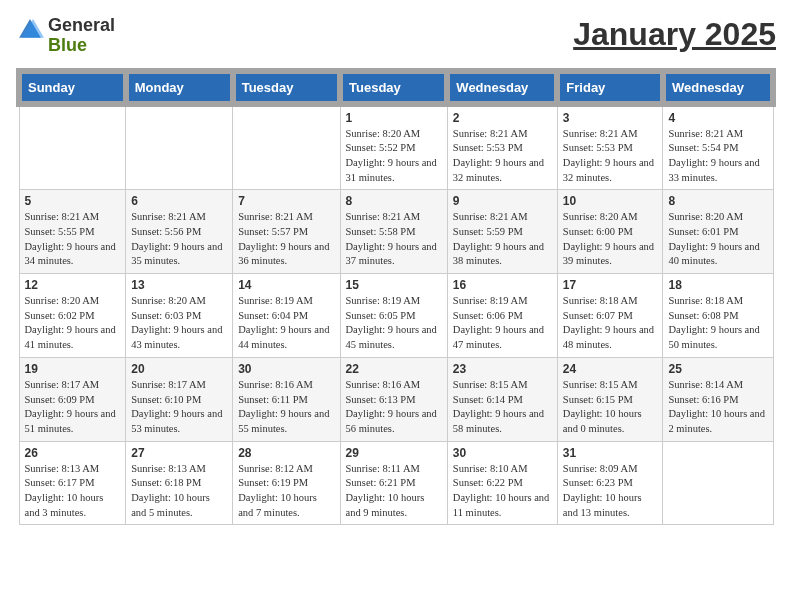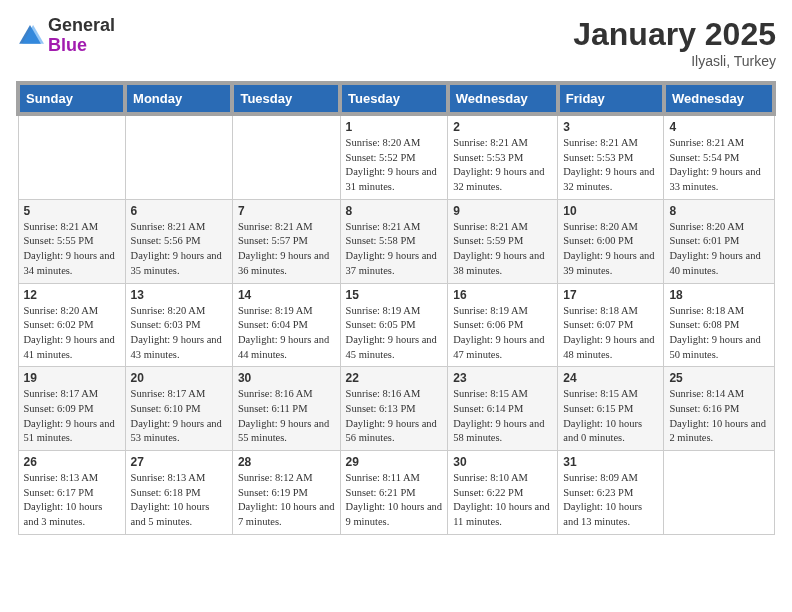--- a/index.html
+++ b/index.html
@@ -11,59 +11,59 @@
       padding: 16px;
     }
     .header {
       display: flex;
       justify-content: space-between;
       align-items: flex-start;
       margin-bottom: 12px;
     }
     .logo {
       display: flex;
-      align-items: center;
       gap: 4px;
     }
     .logo-text {
       font-size: 18px;
       font-weight: bold;
       line-height: 1.1;
     }
     .logo-general { color: #333; }
-    .logo-blue { color: #a21caf; }
+    .logo-blue { color: #4d7c0f; }
     .logo-icon {
       width: 28px;
       height: 28px;
     }
     .title-block {
       text-align: right;
     }
     .month-title {
       font-size: 32px;
       font-weight: bold;
       color: #333;
+      text-decoration: underline;
     }
     .location {
       font-size: 14px;
       color: #555;
     }
     .calendar {
       width: 100%;
       border-collapse: collapse;
       border: 1px solid #ccc;
     }
     .calendar th {
       background-color: #2a6bb5;
       color: #fff;
       font-size: 13px;
       font-weight: bold;
       padding: 6px 6px;
       text-align: left;
-      border: 4px solid #a3a3a3;
+      border: 6px solid #a3a3a3;
     }
     .calendar td {
       border: 1px solid #ccc;
       vertical-align: top;
       padding: 4px 5px;
       font-size: 11px;
       color: #333;
       width: 113px;
       min-height: 80px;
       background: #fff;
@@ -96,21 +96,20 @@
       <polygon points="18,4 32,28 4,28" fill="#1a6bbf" opacity="0.85"></polygon>
       <polygon points="22,4 36,28 8,28" fill="#2a8fef" opacity="0.5"></polygon>
     </svg>
     <div class="logo-text">
       <span class="logo-general">General</span><br>
       <span class="logo-blue">Blue</span>
     </div>
   </div>
   <div class="title-block">
     <div class="month-title">January 2025</div>
-    <div class="location">Ilyasli, Turkey</div>
   </div>
 </div>
 
 <table class="calendar">
   <thead>
     <tr>
     <th>Sunday</th>
         <th>Monday</th>
         <th>Tuesday</th>
         <th>Tuesday</th>

